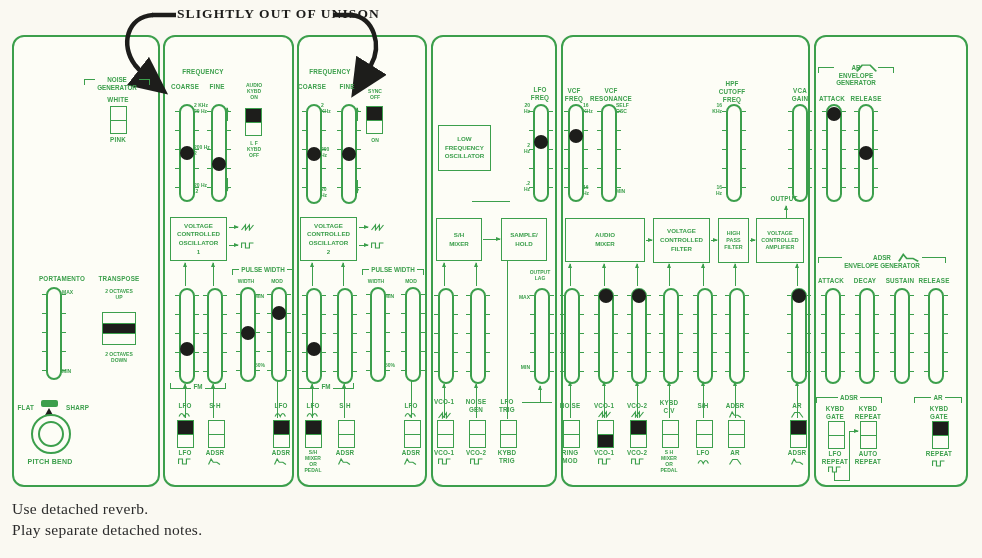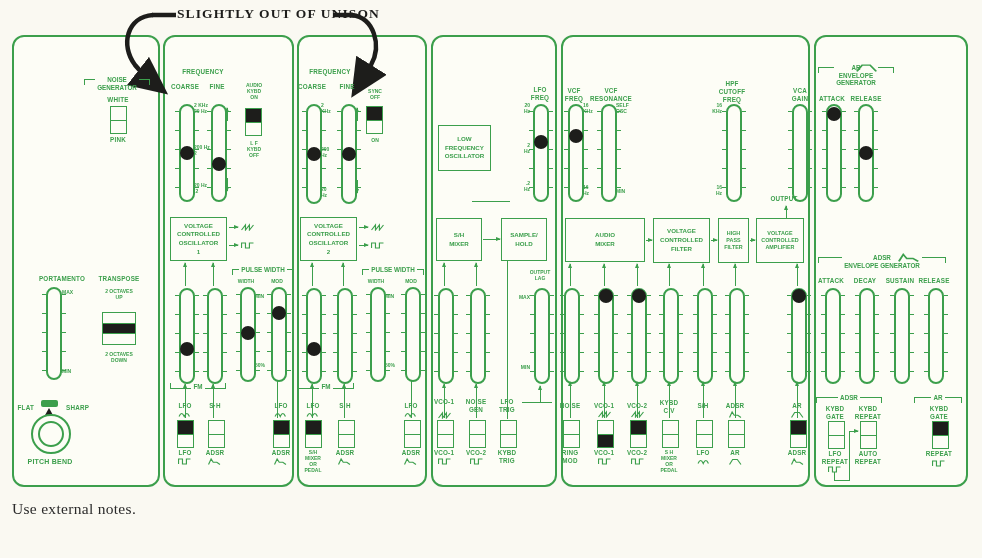--- a/index.html
+++ b/index.html
@@ -612,15 +612,16 @@
 GATE</div>
   <div class="sw fill-top" style="left:932px;top:421px;">
       <i></i>
       <i></i>
     </div>
   <div class="l" style="left:919px;top:450px;width:40px;">REPEAT</div>
   <i class="wf" style="left:932px;top:459px;"><svg width="13" height="8" viewBox="0 0 12.5 8" preserveAspectRatio="none">
         <path d="M0.5,7 L0.5,2 L4.3,2 L4.3,7 L8.1,7 L8.1,2 L12,2" fill="none" stroke="currentColor" stroke-width="1.1"></path>
       </svg></i>
 
-  <div class="foot" style="left:12px;top:500px;">Use external notes.</div>
+  <div class="foot" style="left:12px;top:500px;">Use detached reverb.</div>
+  <div class="foot" style="left:12px;top:521px;">Play separate detached notes.</div>
 
 </div>
 
 </body></html>

